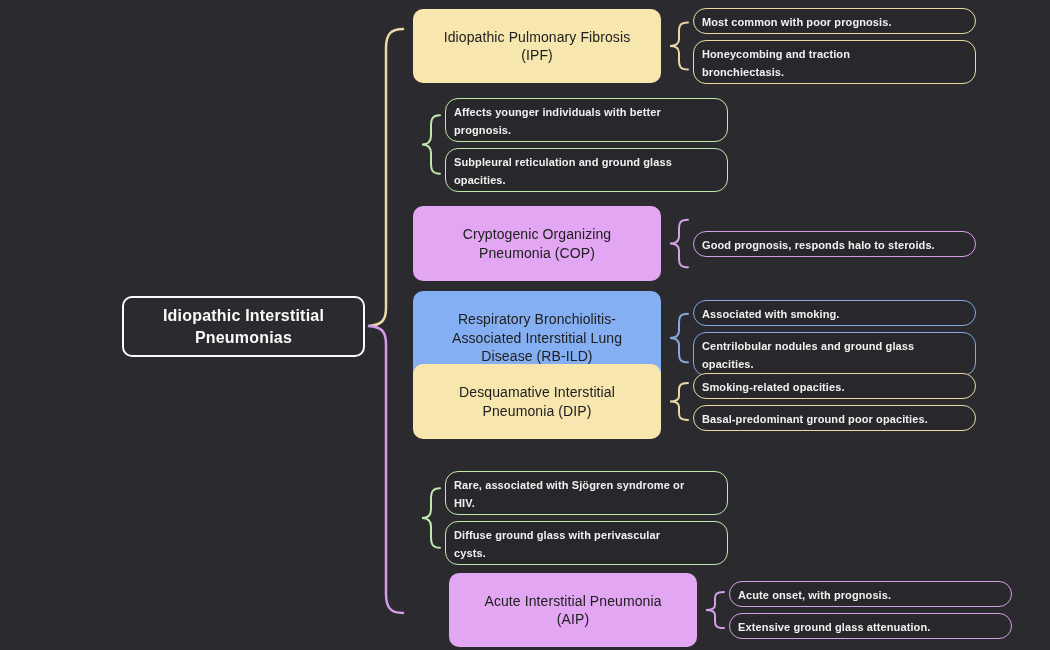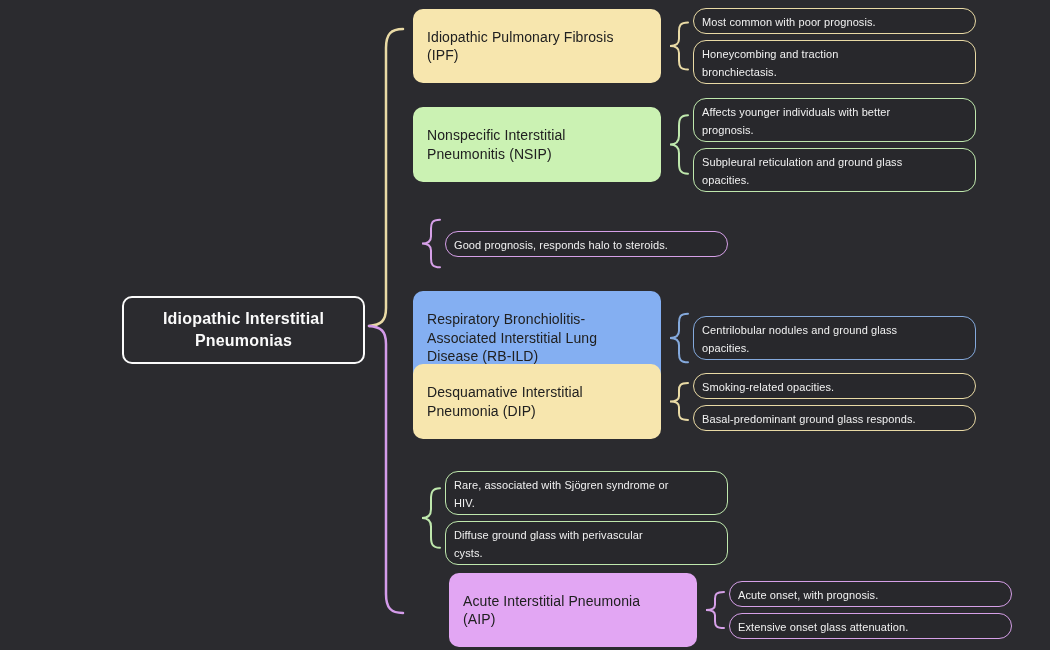--- a/index.html
+++ b/index.html
@@ -4,40 +4,41 @@
 <style>
   html,body{margin:0;padding:0;background:#2B2B2F;}
   #canvas{
     position:relative;width:1050px;height:650px;overflow:hidden;
     background:#2B2B2F;
     font-family:"Liberation Sans", sans-serif;
     -webkit-font-smoothing:antialiased;
   }
   
   .root-node{
-    position:absolute;left:122px;top:296px;width:243px;height:68px;
+    position:absolute;left:122px;top:296px;width:243px;height:61px;
     border:2.5px solid #FBFBFB;border-radius:10px;
     display:flex;align-items:center;justify-content:center;
     box-sizing:border-box;
   }
   .root-node span{
     color:#FAFAFA;font-weight:bold;font-size:16px;line-height:1.35;
     text-align:center;letter-spacing:.2px;
   }
   
   .big-brace{position:absolute;left:366px;top:24px;width:40px;height:594px;}
   .big-brace path{fill:none;stroke-width:2.5;stroke-linecap:round;}
   
   .row{
     position:absolute;left:413px;display:flex;align-items:center;
   }
   .cat{
     width:248px;box-sizing:border-box;flex:0 0 248px;
     background:var(--fill);border-radius:10px;
     padding:19px 14px;
+    text-align:center;
   }
   .cat span{
     color:#202020;font-size:14px;line-height:1.32;font-weight:500;
     letter-spacing:.1px;
   }
   .bracewrap{
     align-self:stretch;width:24px;flex:0 0 24px;
     margin:0 2px 0 6px;padding:7px 0;box-sizing:border-box;
     display:flex;
   }
@@ -46,20 +47,21 @@
     fill:none;stroke:var(--line);stroke-width:2;stroke-linecap:round;
     vector-effect:non-scaling-stroke;
   }
   .notes{
     display:flex;flex-direction:column;gap:6px;flex:0 0 237px;width:237px;
   }
   .note{
     box-sizing:border-box;width:283px;
     background:#28282C;border:1.5px solid var(--line);border-radius:13px;
     padding:3px 8px;
+    font-weight:bold;
   }
   .note span{color:#F1F1F1;font-size:11px;line-height:1.35;letter-spacing:.1px;}
   
   .row-0{top:13px;height:66px;}
   .row-1{top:105px;height:79px;}
   .row-2{top:210px;height:67px;}
   .row-3{top:304px;height:68px;}
   .row-4{top:374px;height:55px;}
   .row-5{top:478px;height:80px;}
   .row-6{top:583px;height:54px;margin-left:36px;}
@@ -87,71 +89,72 @@
           <path d="M 21,3 C 13,3 12,7 12,13 L 12,22 C 12,27 9,30 3,30 C 9,30 12,33 12,38 L 12,47 C 12,53 13,57 21,57"></path>
         </svg>
     </div>
     <div class="notes">
       <div class="note"><span>Most common with poor prognosis.</span></div>
       <div class="note"><span>Honeycombing and traction<br>bronchiectasis.</span></div>
     </div>
   </div>
 
   <div class="row row-1" style="--fill: #CBF2B3; --line: #BFE8AD;">
-    <div class="cat">
-      <span>Nonspecific Interstitial<br>Pneumonitis (NSIP)</span>
-    </div>
     <div class="bracewrap">
       <svg viewBox="0 0 24 60" preserveAspectRatio="none">
           <path d="M 21,3 C 13,3 12,7 12,13 L 12,22 C 12,27 9,30 3,30 C 9,30 12,33 12,38 L 12,47 C 12,53 13,57 21,57"></path>
         </svg>
     </div>
     <div class="notes">
       <div class="note"><span>Affects younger individuals with better<br>prognosis.</span></div>
       <div class="note"><span>Subpleural reticulation and ground glass<br>opacities.</span></div>
     </div>
   </div>
 
   <div class="row row-2" style="--fill: #E2A6F3; --line: #D6A0E8;">
+    <div class="cat">
+      <span>Cryptogenic Organizing<br>Pneumonia (COP)</span>
+    </div>
     <div class="bracewrap">
       <svg viewBox="0 0 24 60" preserveAspectRatio="none">
           <path d="M 21,3 C 13,3 12,7 12,13 L 12,22 C 12,27 9,30 3,30 C 9,30 12,33 12,38 L 12,47 C 12,53 13,57 21,57"></path>
         </svg>
     </div>
     <div class="notes">
       <div class="note"><span>Good prognosis, responds halo to steroids.</span></div>
     </div>
   </div>
 
   <div class="row row-3" style="--fill: #84AFF2; --line: #84A9DC;">
     <div class="cat">
       <span>Respiratory Bronchiolitis-<br>Associated Interstitial Lung<br>Disease (RB-ILD)</span>
     </div>
     <div class="bracewrap">
       <svg viewBox="0 0 24 60" preserveAspectRatio="none">
           <path d="M 21,3 C 13,3 12,7 12,13 L 12,22 C 12,27 9,30 3,30 C 9,30 12,33 12,38 L 12,47 C 12,53 13,57 21,57"></path>
         </svg>
     </div>
     <div class="notes">
+      <div class="note"><span>Associated with smoking.</span></div>
       <div class="note"><span>Centrilobular nodules and ground glass<br>opacities.</span></div>
     </div>
   </div>
 
   <div class="row row-4" style="--fill: #F7E6AE; --line: #E9DAA5;">
     <div class="cat">
       <span>Desquamative Interstitial<br>Pneumonia (DIP)</span>
     </div>
     <div class="bracewrap">
       <svg viewBox="0 0 24 60" preserveAspectRatio="none">
           <path d="M 21,3 C 13,3 12,7 12,13 L 12,22 C 12,27 9,30 3,30 C 9,30 12,33 12,38 L 12,47 C 12,53 13,57 21,57"></path>
         </svg>
     </div>
     <div class="notes">
       <div class="note"><span>Smoking-related opacities.</span></div>
-      <div class="note"><span>Basal-predominant ground glass responds.</span></div>
+      <div class="note"><span>Basal-predominant ground poor opacities.</span></div>
     </div>
   </div>
 
   <div class="row row-5" style="--fill: #CBF2B3; --line: #BFE8AD;">
     <div class="bracewrap">
       <svg viewBox="0 0 24 60" preserveAspectRatio="none">
           <path d="M 21,3 C 13,3 12,7 12,13 L 12,22 C 12,27 9,30 3,30 C 9,30 12,33 12,38 L 12,47 C 12,53 13,57 21,57"></path>
         </svg>
     </div>
     <div class="notes">
@@ -164,17 +167,17 @@
     <div class="cat">
       <span>Acute Interstitial Pneumonia<br>(AIP)</span>
     </div>
     <div class="bracewrap">
       <svg viewBox="0 0 24 60" preserveAspectRatio="none">
           <path d="M 21,3 C 13,3 12,7 12,13 L 12,22 C 12,27 9,30 3,30 C 9,30 12,33 12,38 L 12,47 C 12,53 13,57 21,57"></path>
         </svg>
     </div>
     <div class="notes">
       <div class="note"><span>Acute onset, with prognosis.</span></div>
-      <div class="note"><span>Extensive onset glass attenuation.</span></div>
+      <div class="note"><span>Extensive ground glass attenuation.</span></div>
     </div>
   </div>
 
 </div>
 
 </body></html>

